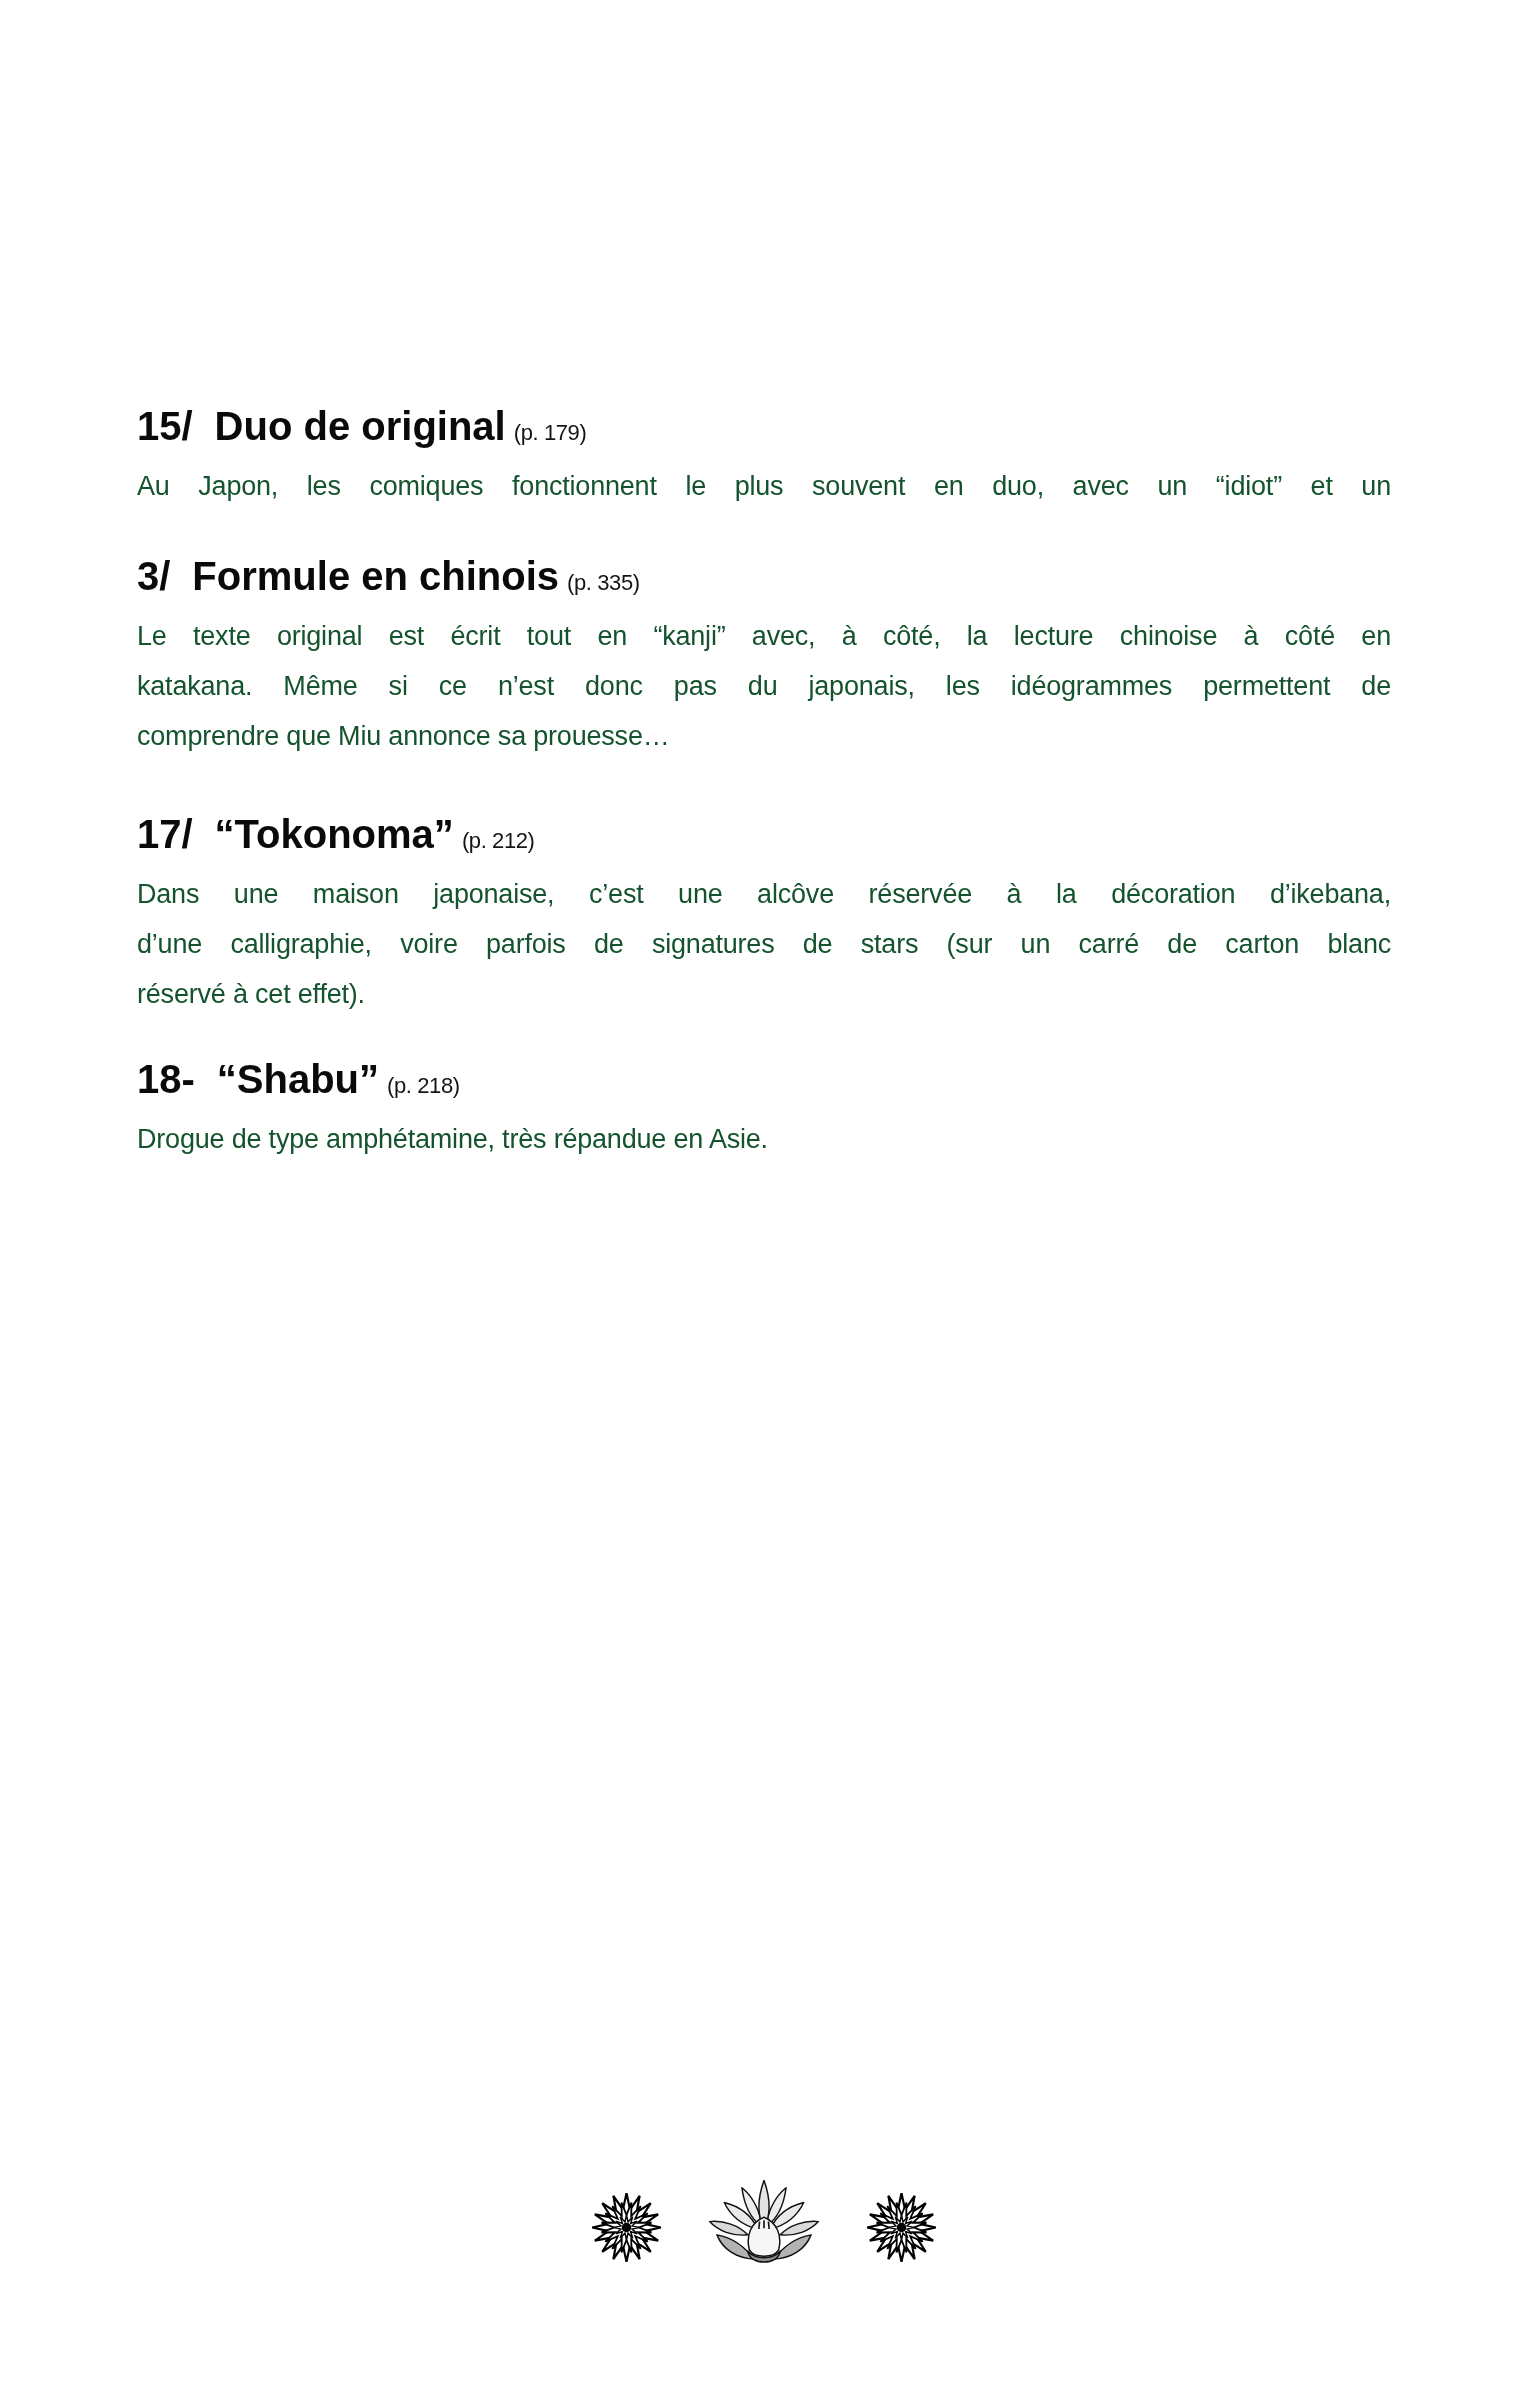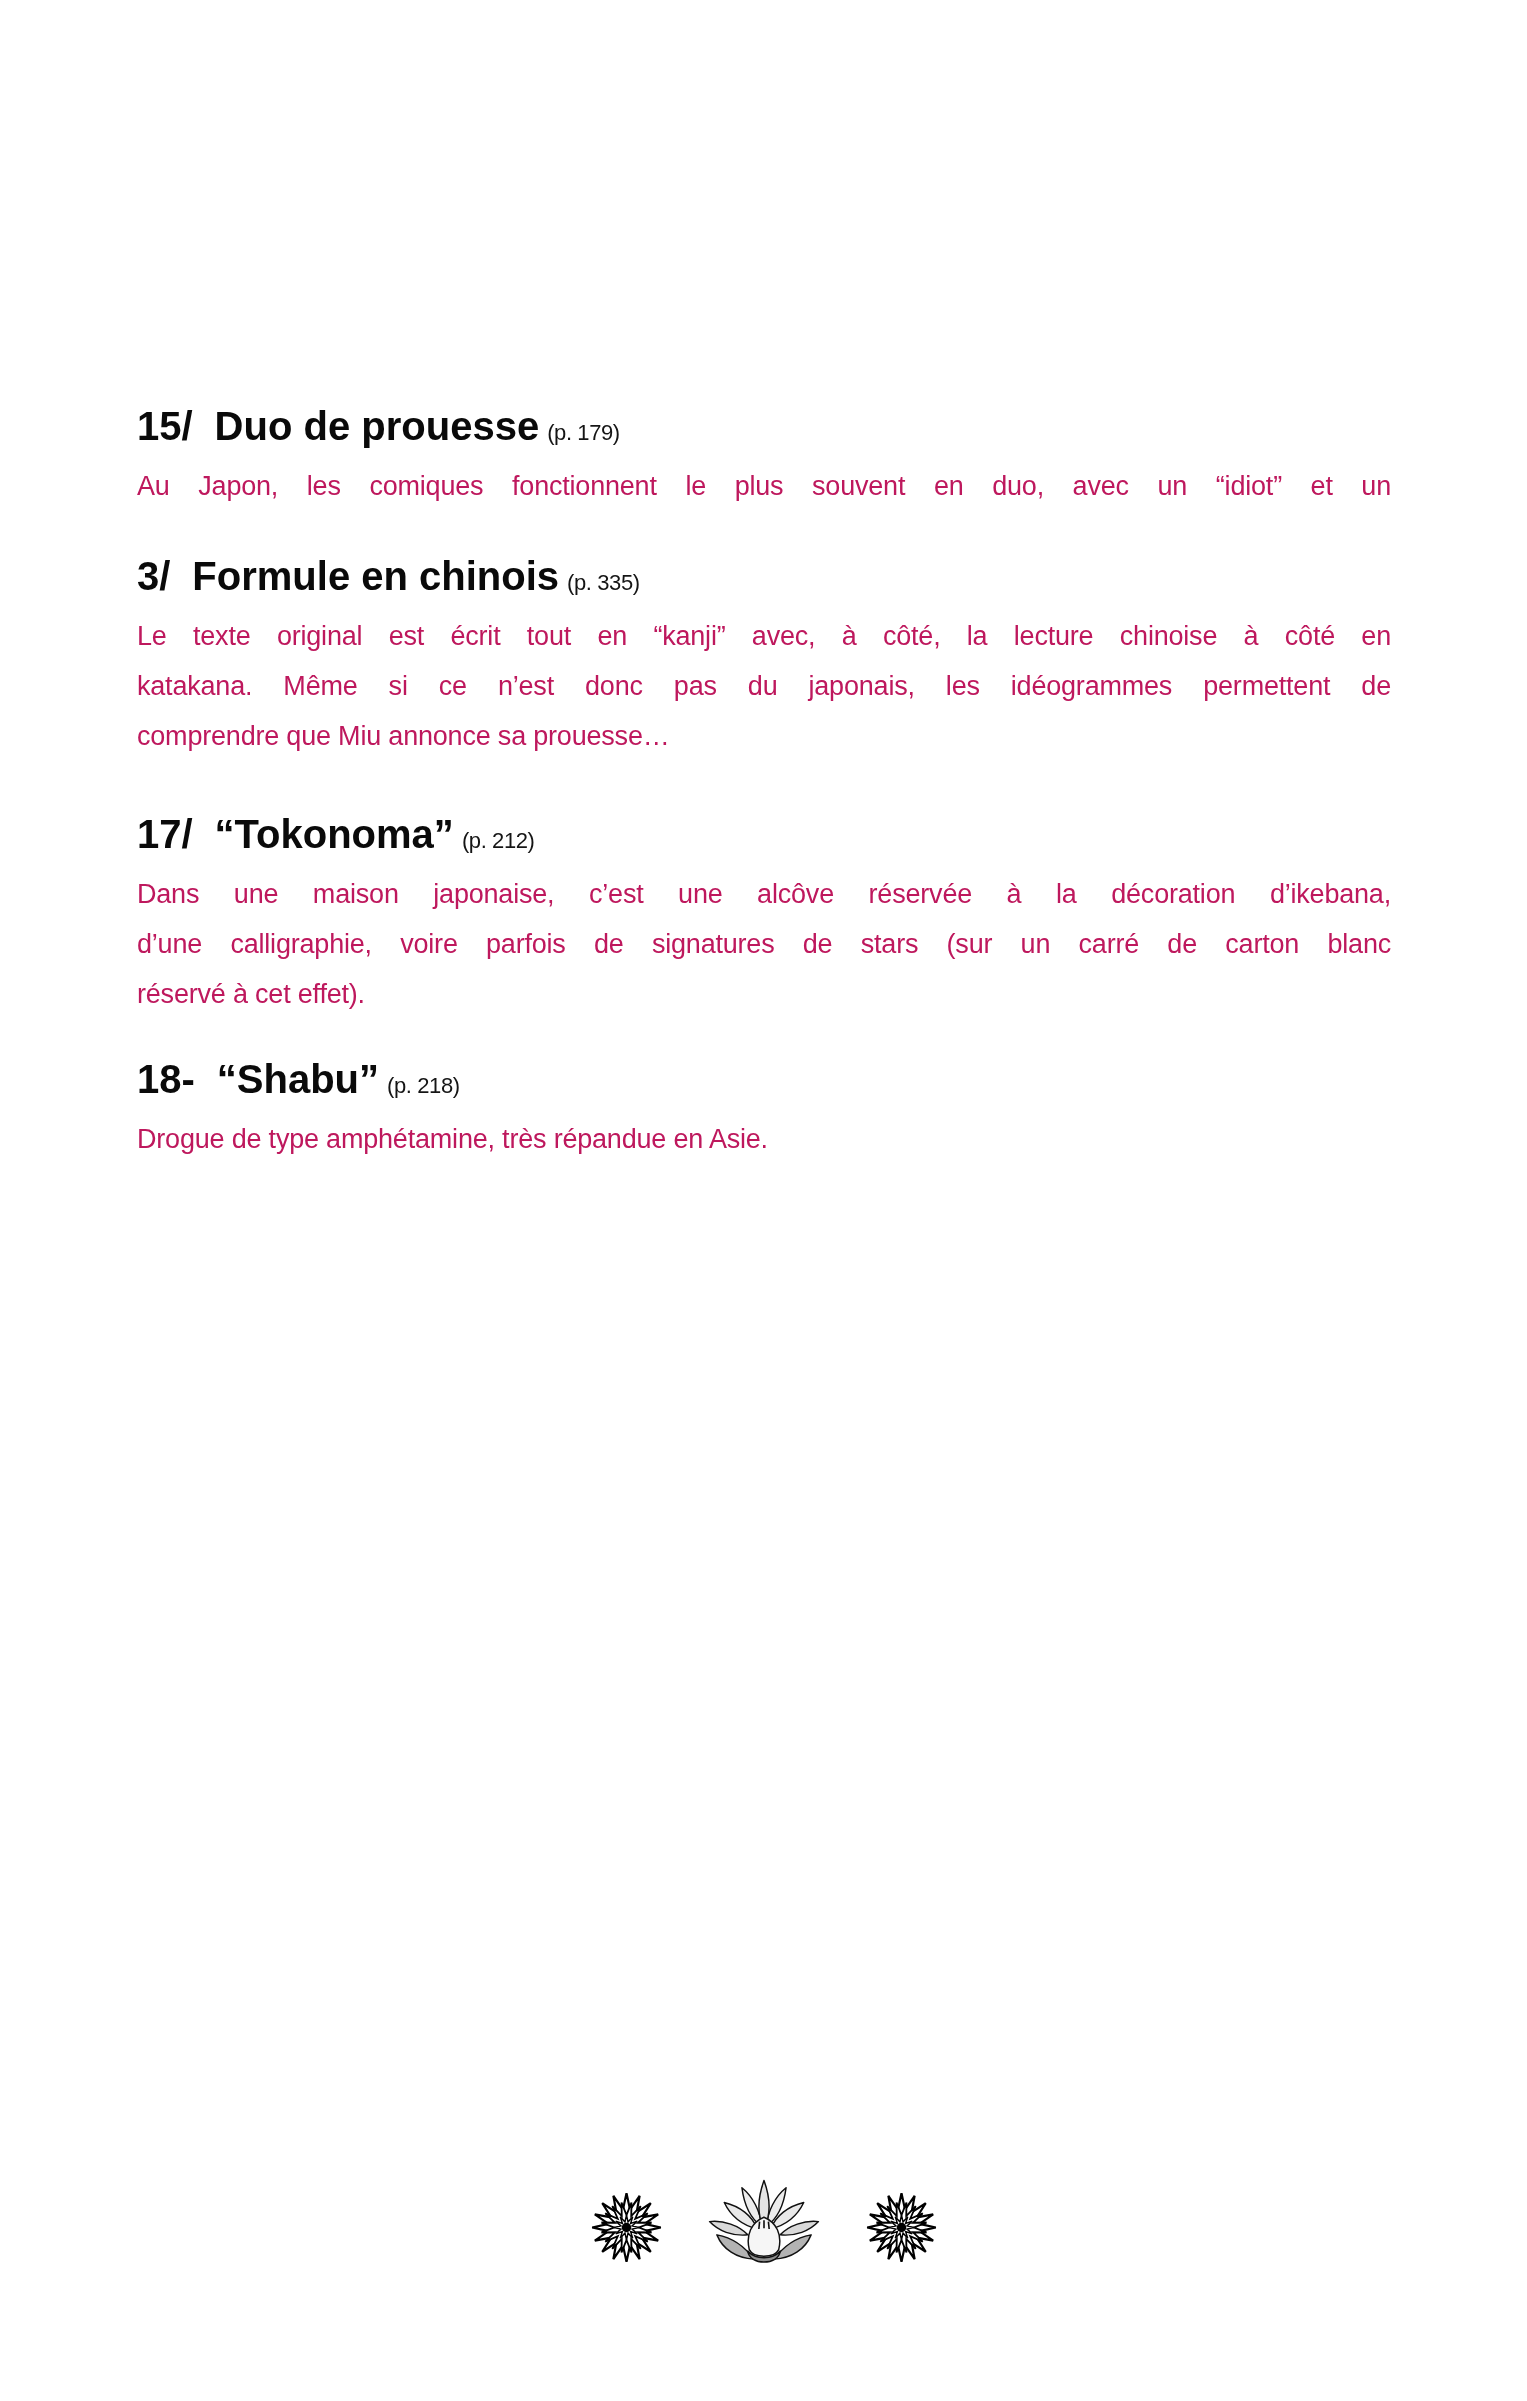--- a/index.html
+++ b/index.html
@@ -37,21 +37,21 @@
     font-size: 22px;
     letter-spacing: -0.4px;
     margin-left: 8px;
     color: #151515;
   }
   .note-body {
     margin: 0;
     font-size: 27px;
     line-height: 50px;
     letter-spacing: -0.2px;
-    color: #be185d;
+    color: #14532d;
   }
   .bline {
     display: block;
     height: 50px;
     text-align: justify;
     text-align-last: justify;
     white-space: nowrap;
     overflow: visible;
   }
   .bline.last { text-align-last: left; }
@@ -72,21 +72,21 @@
   svg.lotus { width: 118px; height: 103px; display: block; }
 </style>
 </head>
 <body>
 
 <div class="page">
 
   <main class="content">
 
     <section class="note sec-15">
-      <h2 class="note-heading"><span class="note-number">15/</span><span class="note-title">Duo de prouesse</span><span class="note-pageref">(p. 179)</span></h2>
+      <h2 class="note-heading"><span class="note-number">15/</span><span class="note-title">Duo de original</span><span class="note-pageref">(p. 179)</span></h2>
       <p class="note-body">
         <span class="bline">Au Japon, les comiques fonctionnent le plus souvent en duo, avec un “idiot” et un</span>
       </p>
     </section>
 
     <section class="note sec-16">
       <h2 class="note-heading"><span class="note-number">3/</span><span class="note-title">Formule en chinois</span><span class="note-pageref">(p. 335)</span></h2>
       <p class="note-body">
         <span class="bline">Le texte original est écrit tout en “kanji” avec, à côté, la lecture chinoise à côté en</span>
         <span class="bline">katakana. Même si ce n’est donc pas du japonais, les idéogrammes permettent de</span>

